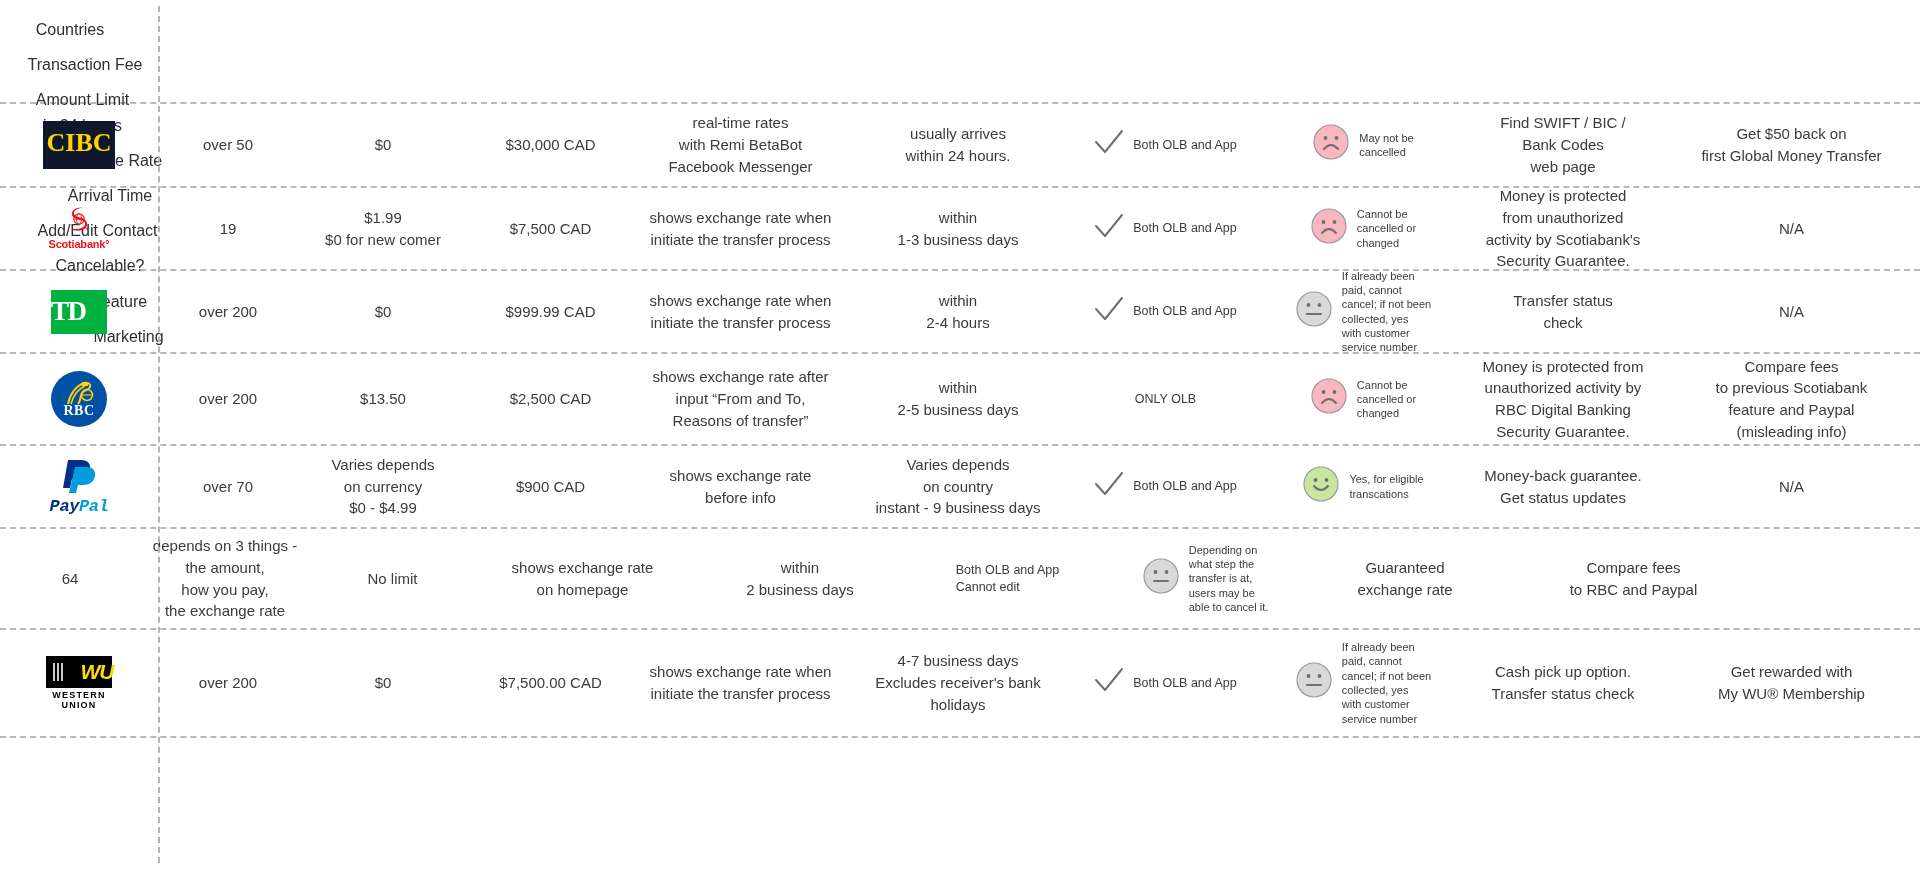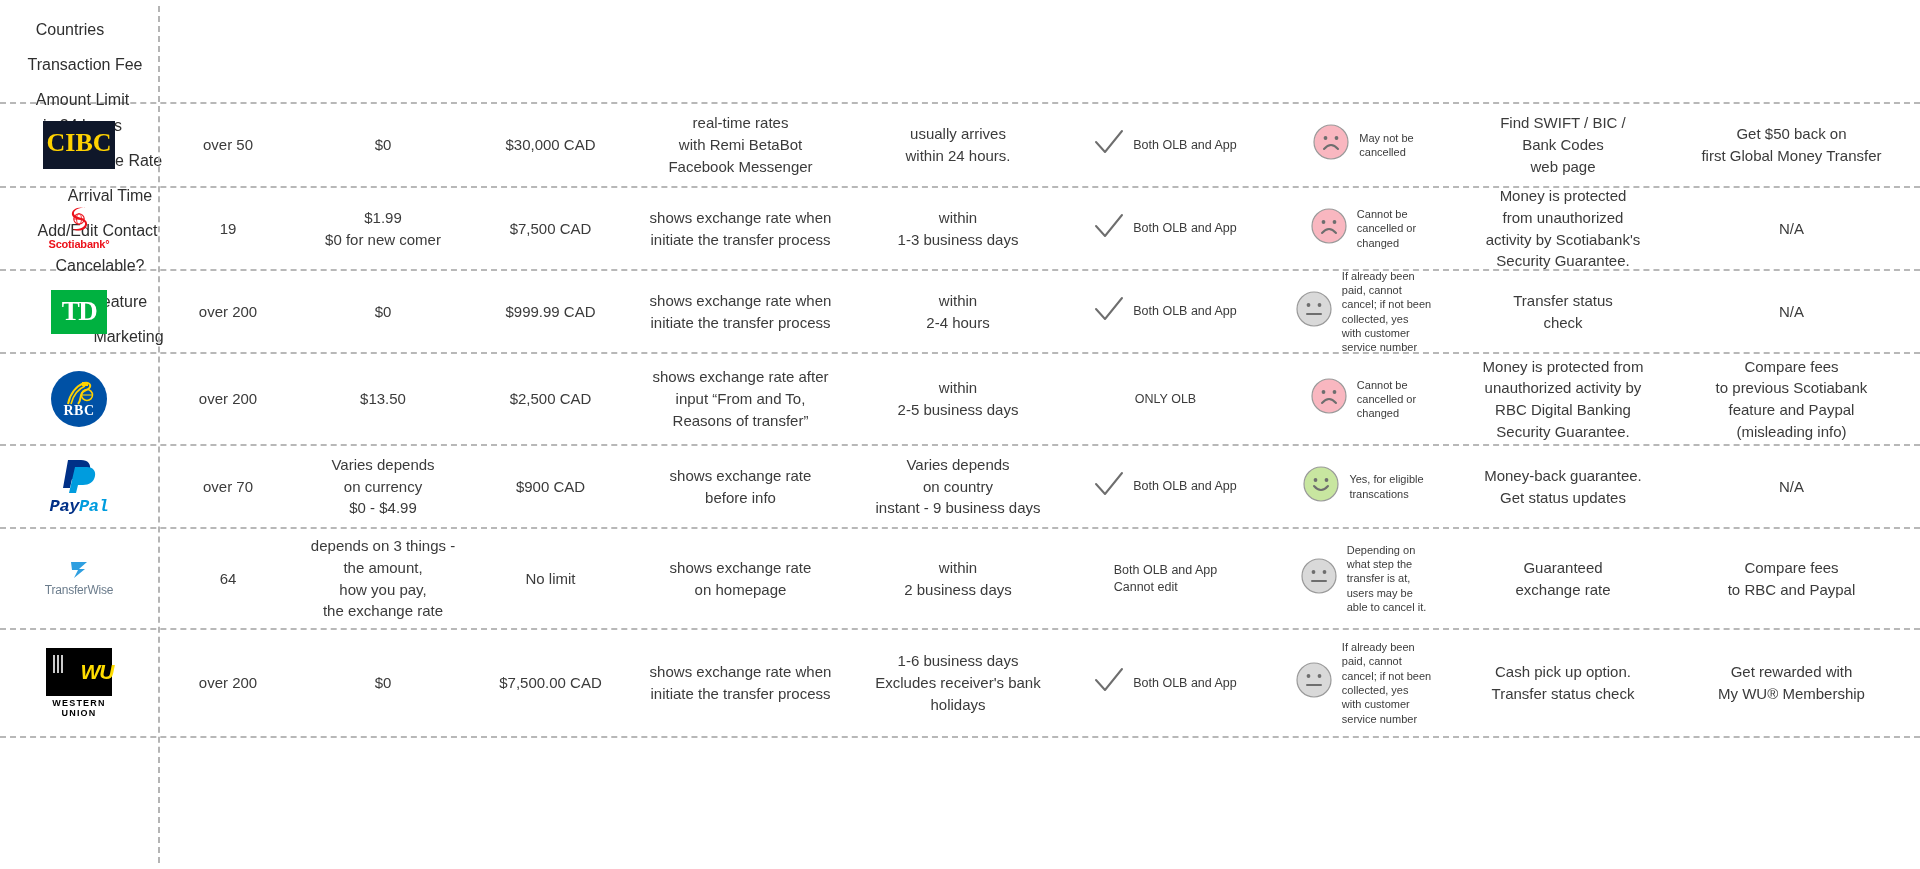--- a/index.html
+++ b/index.html
@@ -140,21 +140,21 @@
   .logo-scotia .nm {
     color: #ec111a;
     font-size: 11px;
     font-weight: 700;
     letter-spacing: -0.2px;
   }
   
   .logo-td {
     width: 56px; height: 44px;
     background: #00b140;
-    display: flex; align-items: center; justify-content: center;
+    display: flex; align-items: center; 
   }
   .logo-td .wm {
     color: #ffffff;
     font-family: "Liberation Serif", serif;
     font-weight: 700;
     font-size: 27px;
     letter-spacing: -1.5px;
     line-height: 1;
   }
   
@@ -188,21 +188,21 @@
     font-size: 17px; letter-spacing: -0.4px;
   }
   .logo-pp .wm .a { color: #003087; }
   .logo-pp .wm .b { color: #009cde; }
   
   .logo-tw { display: flex; flex-direction: column; align-items: center; gap: 2px; }
   .logo-tw .nm { color: #6b7c8c; font-size: 12px; letter-spacing: -0.2px; }
   
   .logo-wu { display: flex; flex-direction: column; align-items: center; gap: 2px; }
   .logo-wu .box {
-    width: 66px; height: 48px;
+    width: 66px; height: 32px;
     background: #000000;
     display: flex; align-items: center; justify-content: center;
     position: relative;
     padding-left: 36px;
   }
   .logo-wu .box .wm {
     color: #ffdd00;
     font-family: "Liberation Sans", sans-serif;
     font-weight: 700; font-style: italic;
     font-size: 21px; letter-spacing: -1px;
@@ -616,30 +616,20 @@
             <span>Get status updates</span>
           </div>
         </div>
         <div class="cell c-marketing">
           <div class="lines">
             <span>N/A</span>
           </div>
         </div>
       </div>
       <div class="row data r6">
-        <div class="cell c-logo">
-          <div class="logo-wrap">
-            <div class="logo-tw">
-              <svg width="26" height="22" viewBox="0 0 26 22">
-                <path d="M5,4 L21,4 L13,11 L19,11 L8,20 L12,12 L6,12 Z" fill="#2f9fe0"></path>
-              </svg>
-              <span class="nm">TransferWise</span>
-            </div>
-          </div>
-        </div>
         <div class="cell c-countries">
           <div class="lines">
             <span>64</span>
           </div>
         </div>
         <div class="cell c-fee">
           <div class="lines">
             <span>depends on 3 things -</span>
             <span>the amount,</span>
             <span>how you pay,</span>
@@ -724,21 +714,21 @@
           </div>
         </div>
         <div class="cell c-rate">
           <div class="lines">
             <span>shows exchange rate when</span>
             <span>initiate the transfer process</span>
           </div>
         </div>
         <div class="cell c-arrival">
           <div class="lines">
-            <span>1-6 business days</span>
+            <span>4-7 business days</span>
             <span>Excludes receiver's bank holidays</span>
           </div>
         </div>
         <div class="cell c-contact contact">
           <span class="ic-row">
             <span class="check"><svg width="30" height="26" viewBox="0 0 30 26">
                 <polyline points="2,13 11,23 28,2" fill="none" stroke="#6e6e6e" stroke-width="2" stroke-linecap="round" stroke-linejoin="round"></polyline>
               </svg></span>
             <span class="txt">Both OLB and App</span>
           </span>

